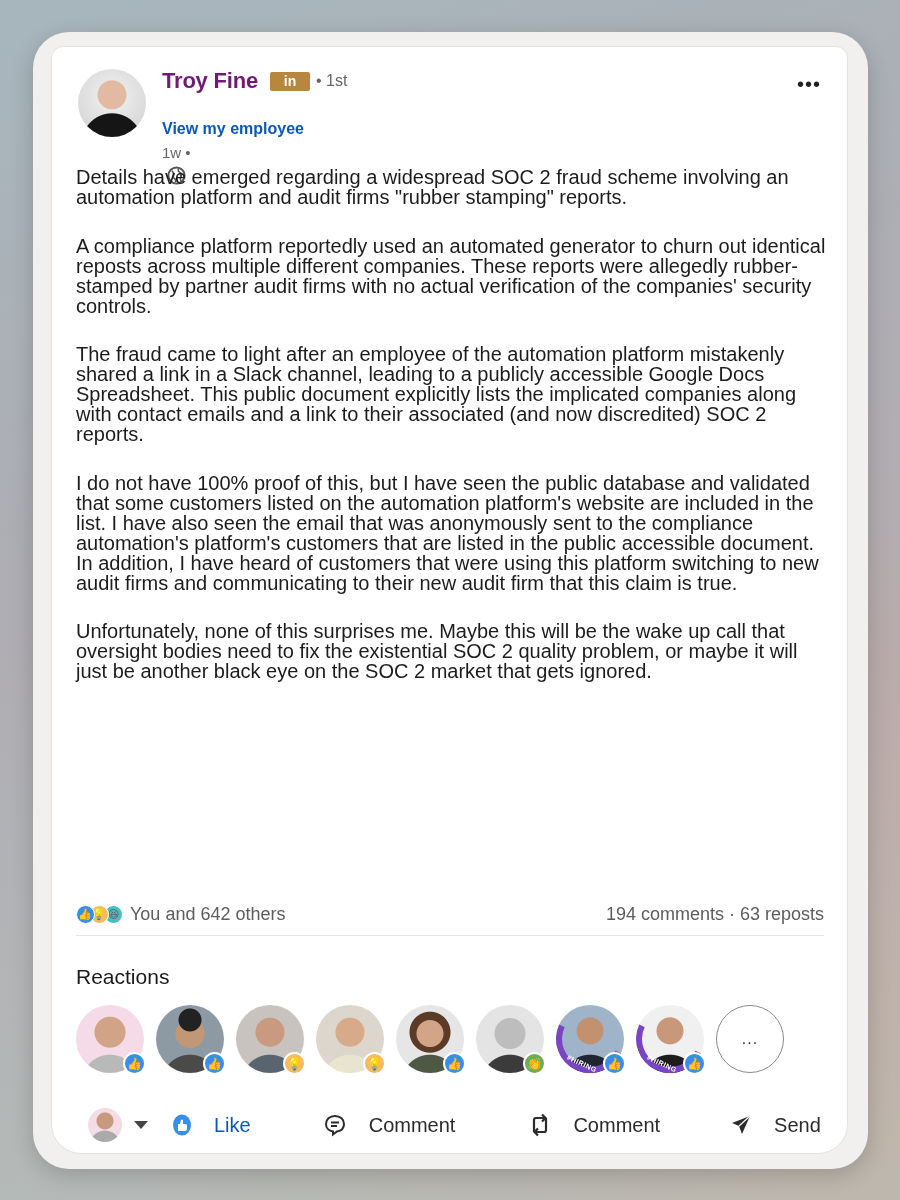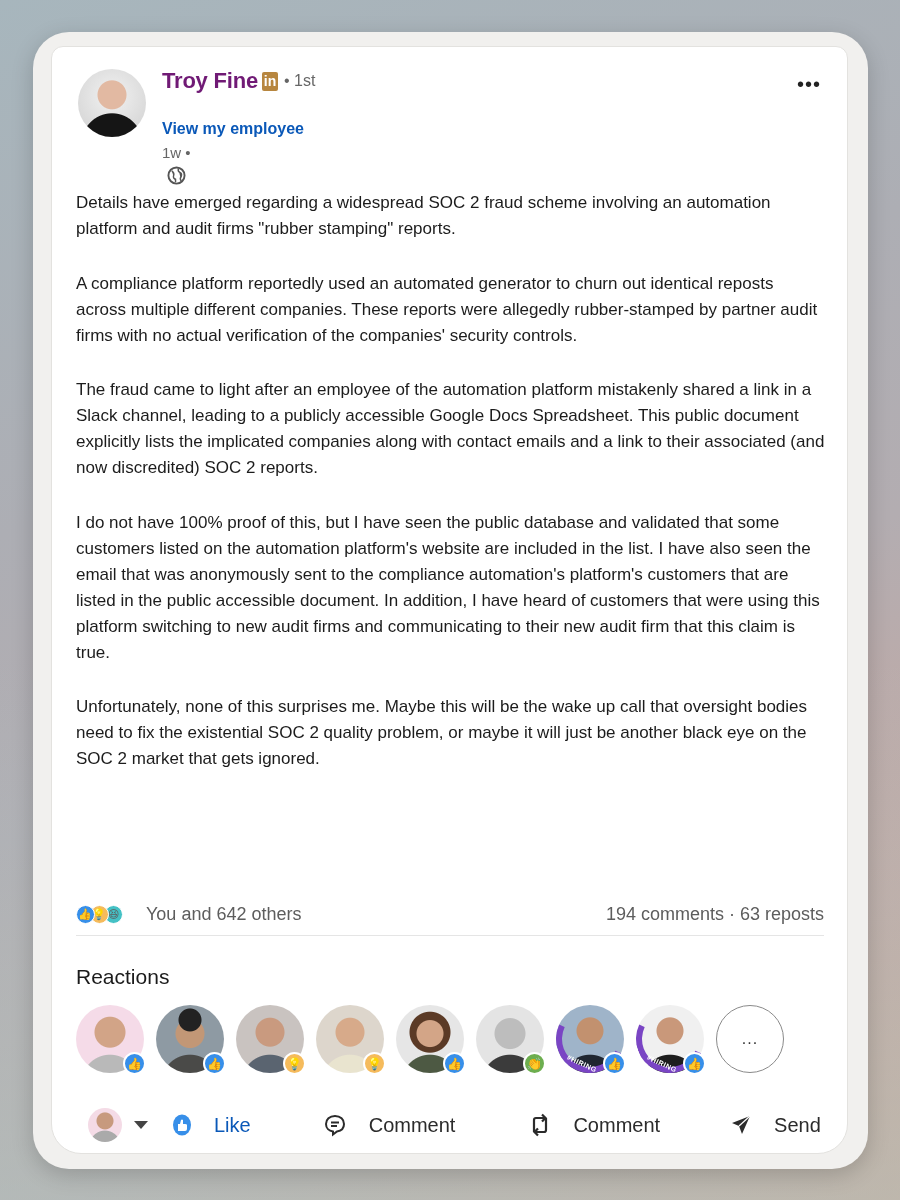--- a/index.html
+++ b/index.html
@@ -28,32 +28,32 @@
   .avatar-main {
     position: absolute; left: 2px; top: 2px; width: 68px; height: 68px; border-radius: 50%;
     background: radial-gradient(circle at 50% 38%, #e2b9a2 0 14px, transparent 15px),
                 radial-gradient(circle at 50% 110%, #151515 0 30px, transparent 31px),
                 radial-gradient(circle at 50% 40%, #f2f2f2, #cfcfcf);
     overflow: hidden;
   }
   .name-row { position: absolute; left: 86px; top: 0; display: flex; align-items: center; height: 28px; }
   .name { font-size: 22px; font-weight: bold; color: #701a75; letter-spacing: -0.2px; }
   .in-badge {
-    margin-left: 4px; width: 16px; height: 19px; background: #b7863f; color: #fff;
+    margin-left: 12px; width: 40px; height: 19px; background: #b7863f; color: #fff;
     border-radius: 2px; font-size: 14px; font-weight: bold; display: flex; align-items: center; justify-content: center;
   }
   .degree { margin-left: 6px; font-size: 16px; color: #666; }
   .headline { position: absolute; left: 86px; top: 29px; font-size: 16px; color: #5f5f5f; white-space: nowrap; }
   .services { position: absolute; left: 86px; top: 53px; font-size: 16px; font-weight: bold; color: #0a58b8; }
   .meta { position: absolute; left: 86px; top: 77px; font-size: 15px; color: #666; display: flex; align-items: center; gap: 5px; flex-direction: column; }
   .globe { width: 19px; height: 19px; }
   .more-btn { position: absolute; right: 6px; top: 12px; font-size: 20px; color: #222; letter-spacing: 1px; line-height: 10px; }
   .body-text {
-    position: absolute; left: 24px; top: 143px; width: 750px;
-    font-size: 17px; line-height: 26px; color: #1c1c1c;
+    position: absolute; left: 24px; top: 120px; width: 750px;
+    font-size: 20px; line-height: 20px; color: #1c1c1c;
   }
   .body-text p { margin-bottom: 28.6px; }
   .body-text p:last-child { margin-bottom: 12px; }
   .social-counts { position: absolute; left: 24px; top: 853px; width: 748px; height: 28px; display: flex; align-items: center; justify-content: space-between; font-size: 18px; color: #5d5d5d; }
   .rx-icons { display: flex; margin-right: 6px; }
   .rx { width: 19px; height: 19px; border-radius: 50%; border: 1.5px solid #fff; margin-right: -5px; display: flex; align-items: center; justify-content: center; font-size: 11px; }
   .divider { position: absolute; left: 24px; top: 888px; width: 748px; height: 1px; background: #e5e5e5; }
   .reactions-title { position: absolute; left: 24px; top: 918px; font-size: 21px; color: #1b1b1b; }
   .reactors { position: absolute; left: 24px; top: 958px; display: flex; gap: 12px; }
   .reactor { position: relative; width: 68px; height: 68px; border-radius: 50%; }
@@ -103,21 +103,21 @@
       <p>Unfortunately, none of this surprises me. Maybe this will be the wake up call that oversight bodies need to fix the existential SOC 2 quality problem, or maybe it will just be another black eye on the SOC 2 market that gets ignored.</p>
     </div>
 
     <div class="social-counts">
       <div style="display:flex;align-items:center;">
         <span class="rx-icons">
           <span class="rx" style="background:#378fe9;color:#fff;z-index:3">👍</span>
           <span class="rx" style="background:#f5bb5c;z-index:2">💡</span>
           <span class="rx" style="background:#44c1c5;z-index:1">😆</span>
         </span>
-        <span style="margin-left:22px">You and 642 others</span>
+        <span style="margin-left:6px">You and 642 others</span>
       </div>
       <span>194 comments · 63 reposts</span>
     </div>
 
     <div class="divider"></div>
 
     <div class="reactions-title">Reactions</div>
 
     <div class="reactors">
       <div class="reactor">

